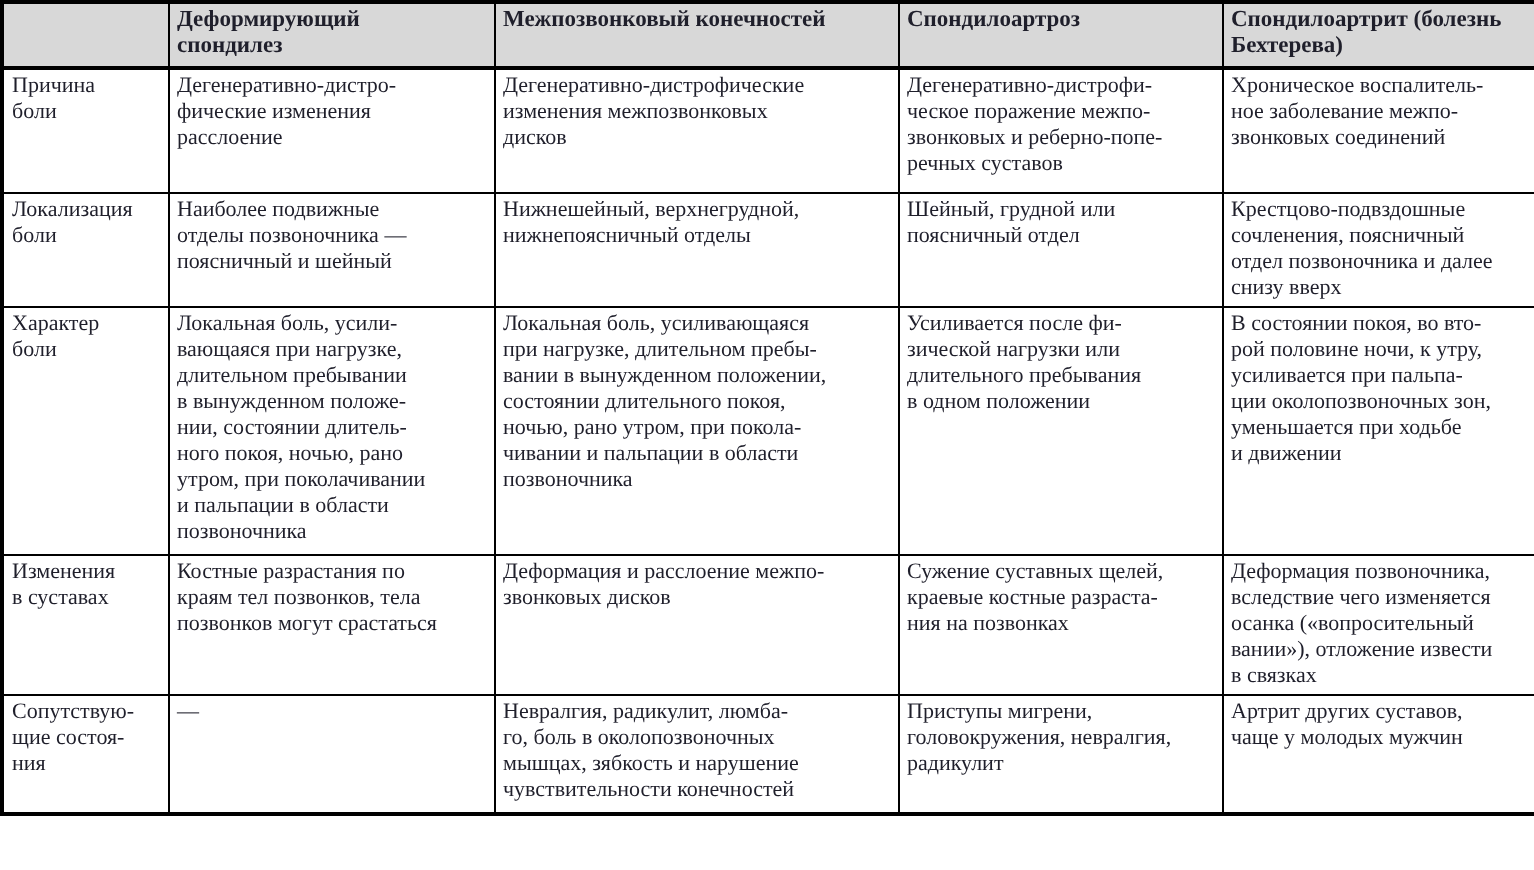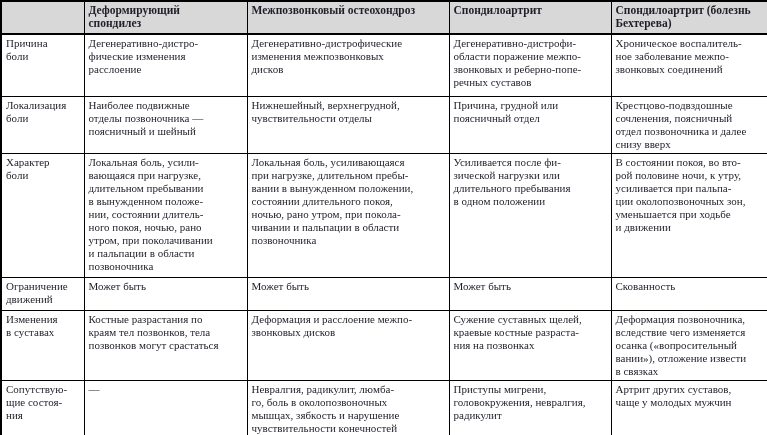--- a/index.html
+++ b/index.html
@@ -66,53 +66,53 @@
       <col style="width:163px">
       <col style="width:202px">
       <col style="width:162px">
       <col style="width:157px">
     </colgroup>
     <thead>
       <tr class="h-header">
         <th></th>
         <th>Деформирующий
 спондилез</th>
-        <th>Межпозвонковый остеохондроз</th>
-        <th>Спондилоартрит</th>
+        <th>Межпозвонковый конечностей</th>
+        <th>Спондилоартроз</th>
         <th>Спондилоартрит (болезнь
 Бехтерева)</th>
       </tr>
     </thead>
     <tbody>
       <tr class="h-cause">
         <th class="row-label">Причина
 боли</th>
         <td>Дегенеративно-дистро-
 фические изменения
 расслоение</td>
         <td>Дегенеративно-дистрофические
 изменения межпозвонковых
 дисков</td>
         <td>Дегенеративно-дистрофи-
-области поражение межпо-
+ческое поражение межпо-
 звонковых и реберно-попе-
 речных суставов</td>
         <td>Хроническое воспалитель-
 ное заболевание межпо-
 звонковых соединений</td>
       </tr>
       <tr class="h-local">
         <th class="row-label">Локализация
 боли</th>
         <td>Наиболее подвижные
 отделы позвоночника —
 поясничный и шейный</td>
         <td>Нижнешейный, верхнегрудной,
-чувствительности отделы</td>
-        <td>Причина, грудной или
+нижнепоясничный отделы</td>
+        <td>Шейный, грудной или
 поясничный отдел</td>
         <td>Крестцово-подвздошные
 сочленения, поясничный
 отдел позвоночника и далее
 снизу вверх</td>
       </tr>
       <tr class="h-char">
         <th class="row-label">Характер
 боли</th>
         <td>Локальная боль, усили-
@@ -134,28 +134,20 @@
         <td>Усиливается после фи-
 зической нагрузки или
 длительного пребывания
 в одном положении</td>
         <td>В состоянии покоя, во вто-
 рой половине ночи, к утру,
 усиливается при пальпа-
 ции околопозвоночных зон,
 уменьшается при ходьбе
 и движении</td>
-      </tr>
-      <tr class="h-restr">
-        <th class="row-label">Ограничение
-движений</th>
-        <td>Может быть</td>
-        <td>Может быть</td>
-        <td>Может быть</td>
-        <td>Скованность</td>
       </tr>
       <tr class="h-changes">
         <th class="row-label">Изменения
 в суставах</th>
         <td>Костные разрастания по
 краям тел позвонков, тела
 позвонков могут срастаться</td>
         <td>Деформация и расслоение межпо-
 звонковых дисков</td>
         <td>Сужение суставных щелей,

